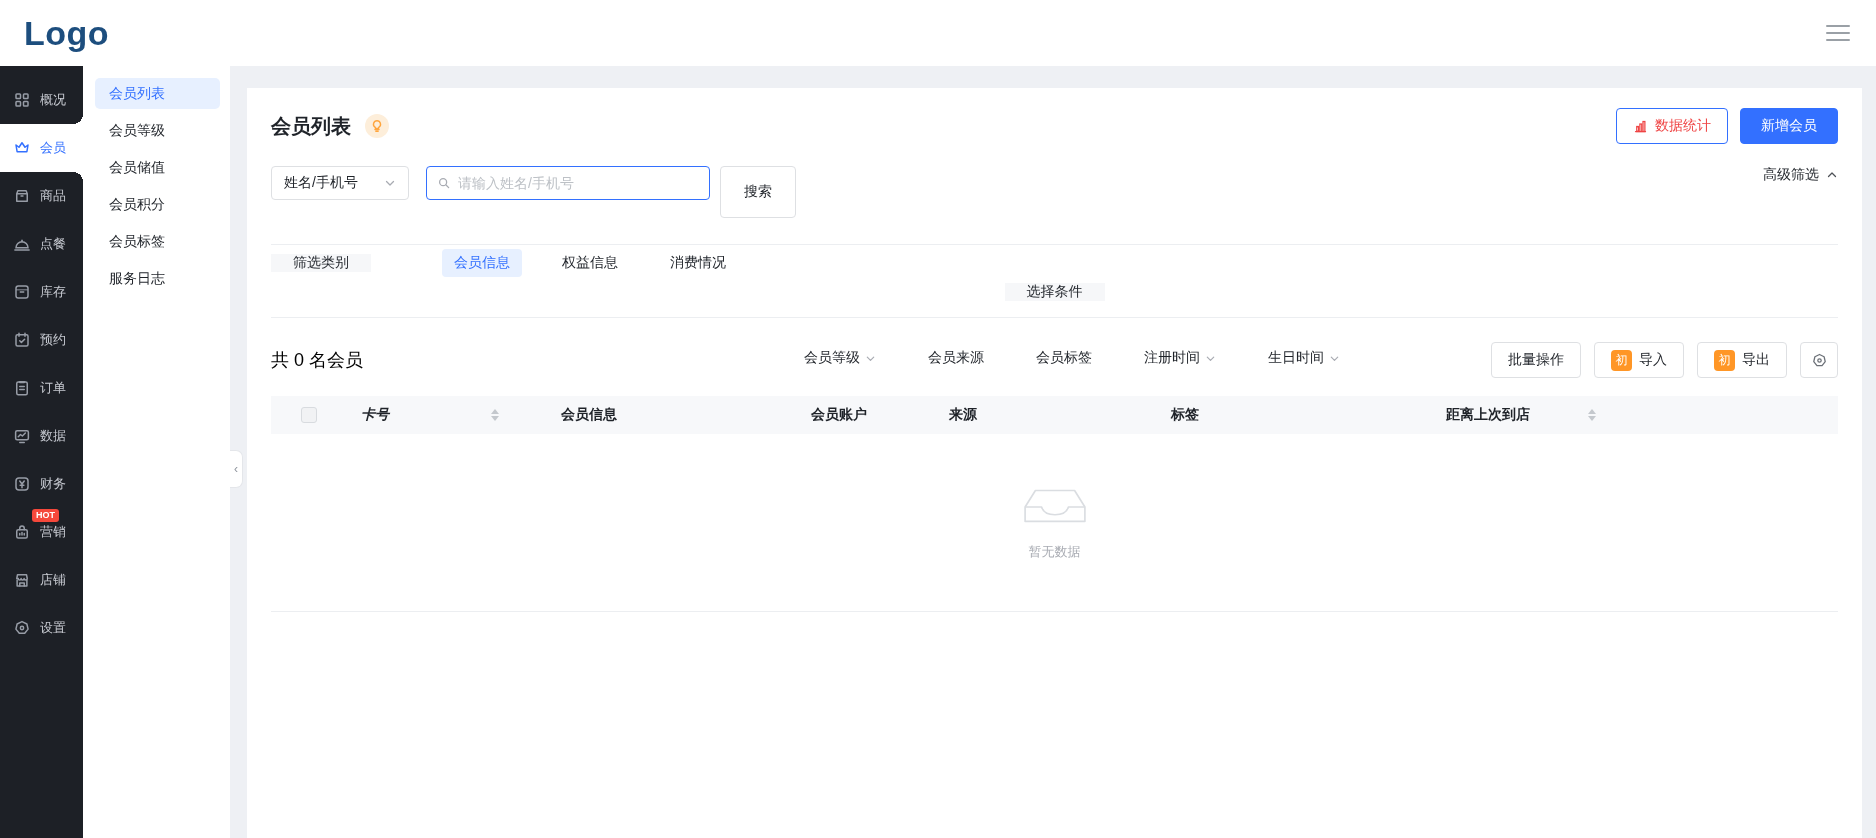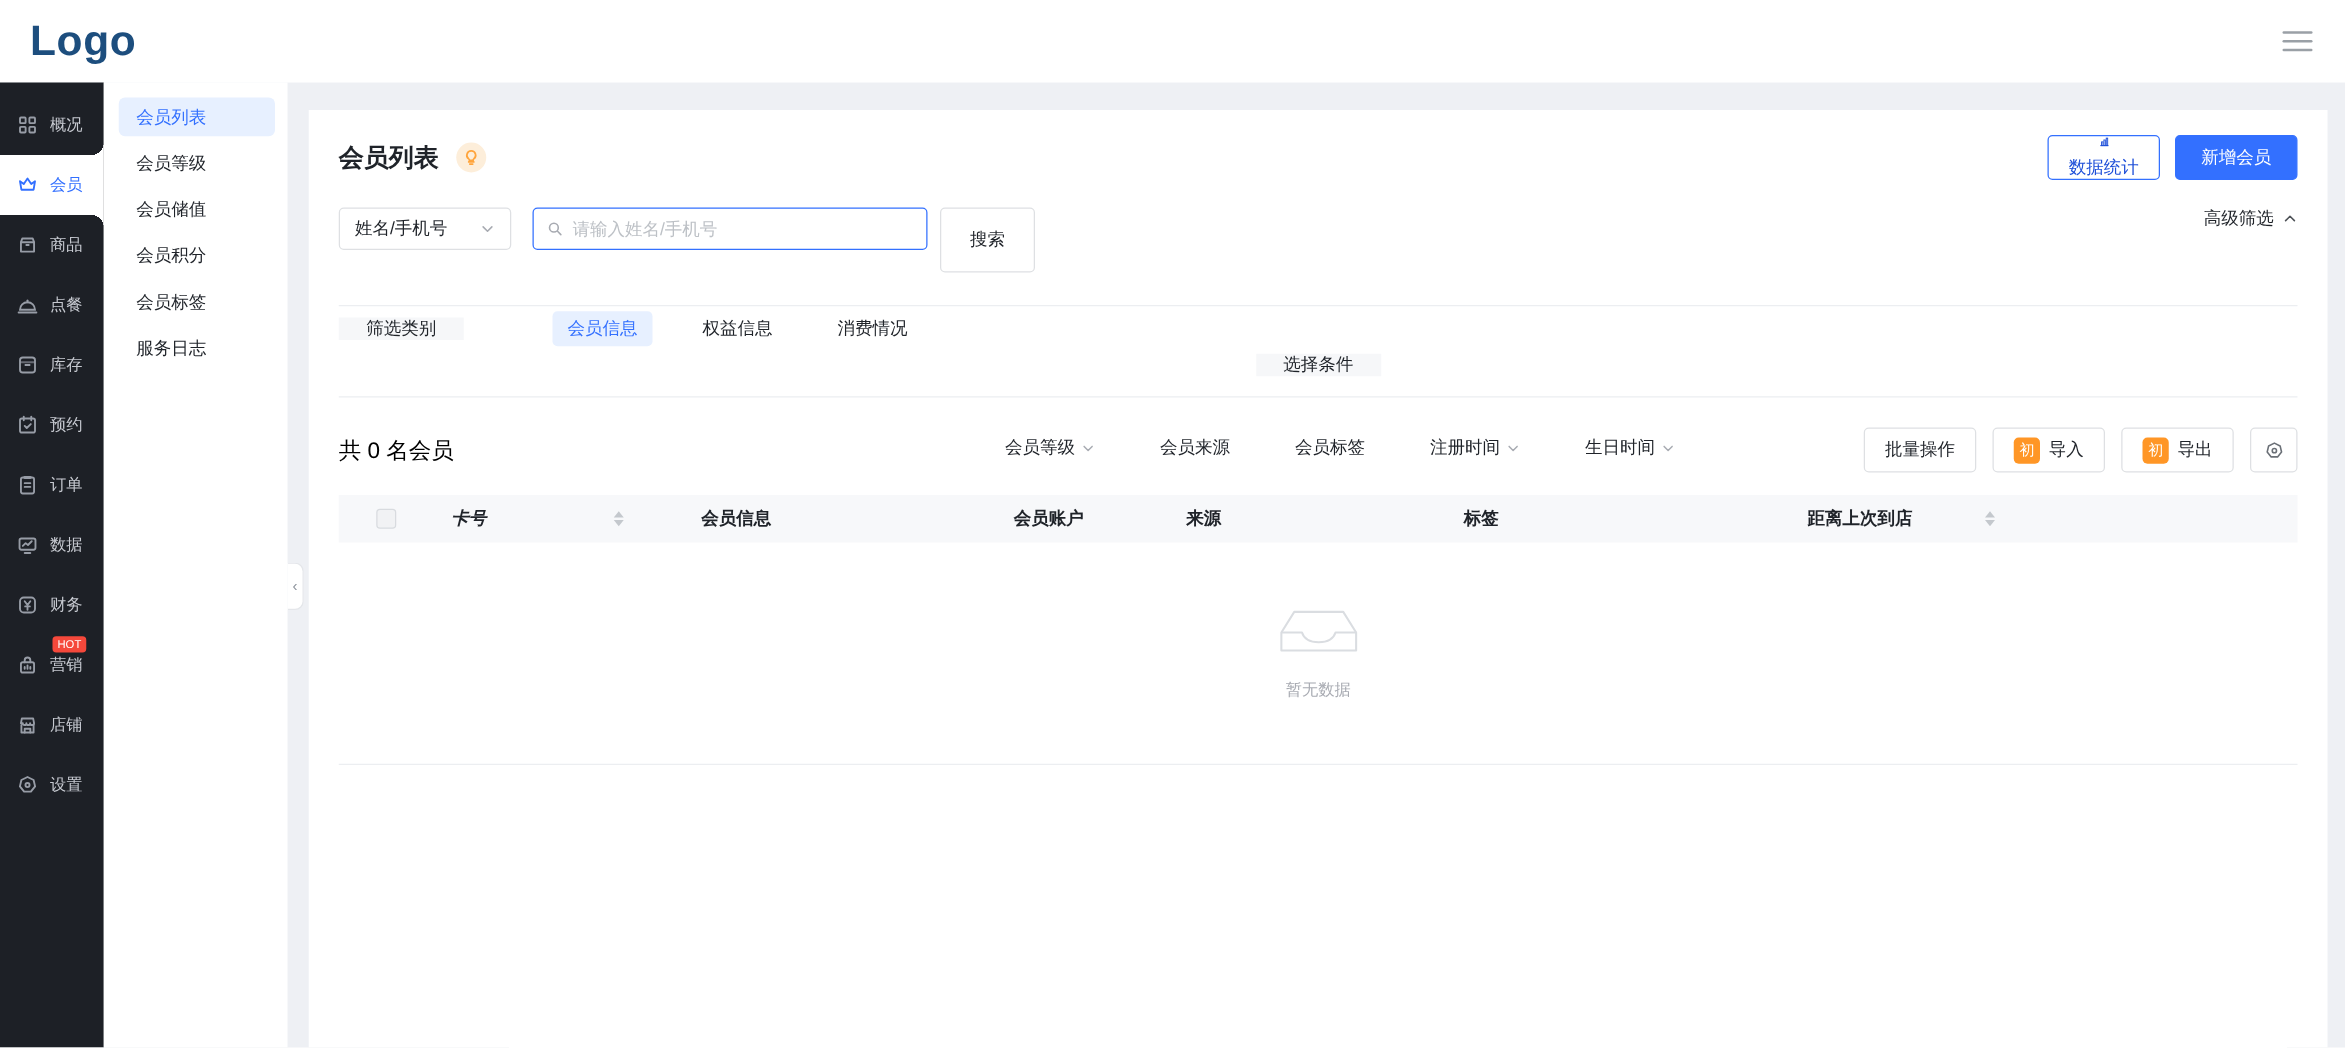--- a/index.html
+++ b/index.html
@@ -19,46 +19,46 @@
   
   .rail { width:83px; background:#1d2026; padding-top:10px; flex:0 0 auto; }
   .rail-item { height:48px; display:flex; align-items:center; gap:9px; padding-left:13px; color:#c7cad1; font-size:13px; position:relative; cursor:pointer; }
   .rail-item svg { width:18px; height:18px; flex:0 0 auto; color:#979ca6; }
   .rail-item.active { background:#fff; color:#3370ff; }
   .rail-item.active svg { color:#3370ff; }
   .rail-item.active::before { content:""; position:absolute; right:0; top:-10px; width:10px; height:10px;
      background:radial-gradient(circle at 0 0, rgba(0,0,0,0) 10px, #fff 10px); }
   .rail-item.active::after { content:""; position:absolute; right:0; bottom:-10px; width:10px; height:10px;
      background:radial-gradient(circle at 0 100%, rgba(0,0,0,0) 10px, #fff 10px); }
-  .hot-badge { position:absolute; top:1px; left:42px; background:#f5483b; color:#fff; font-size:9px; font-weight:400; line-height:1; padding:2px 4px; border-radius:3px; }
+  .hot-badge { position:absolute; top:1px; left:32px; background:#f5483b; color:#fff; font-size:9px; font-weight:700; line-height:1; padding:2px 4px; border-radius:3px; }
 
   
   .submenu { width:147px; background:#fff; padding:12px 10px 0 12px; position:relative; flex:0 0 auto; }
   .submenu-item { height:31px; margin-bottom:6px; display:flex; align-items:center; padding-left:14px; font-size:14px; color:#1f2329; border-radius:5px; cursor:pointer; }
   .submenu-item.active { background:#e7f0ff; color:#3370ff; }
   .collapse-handle { position:absolute; right:-13px; top:384px; width:13px; height:38px; background:#fff; border:1px solid #e4e6ea; border-left:none; border-radius:0 7px 7px 0; display:flex; align-items:center; justify-content:center; color:#8f959e; font-size:12px; cursor:pointer; z-index:3; }
 
   
   .content { flex:1; padding:22px 14px 0 17px; min-width:0; }
   .card { background:#fff; height:100%; padding:0 24px; position:relative; }
 
   .title-row { padding-top:16px; height:60px; display:flex; align-items:center; }
   .page-title { font-size:20px; font-weight:600; color:#1f2329; }
   .bulb { width:24px; height:24px; margin-left:14px; border-radius:50%; background:#fdeeda; display:flex; align-items:center; justify-content:center; color:#ffa53d; cursor:pointer; }
   .bulb svg { width:14px; height:14px; }
   .title-actions { margin-left:auto; display:flex; gap:12px; }
   .btn { height:36px; border-radius:4px; font-size:14px; display:inline-flex; align-items:center; justify-content:center; cursor:pointer; background:#fff; border:1px solid #dee0e3; color:#1f2329; padding:0 16px; gap:7px; }
-  .btn-outline-primary { border-color:#3370ff; color:#1d4ed8;flex-direction:column; }
+  .btn-outline-primary { border-color:#3370ff; color:#ef4444; }
   .btn-primary { background:#3370ff; border-color:#3370ff; color:#fff; padding:0 20px; }
   .btn-outline-primary svg { width:15px; height:15px; }
 
   .search-row { margin-top:18px; display:flex; align-items:flex-start; }
   .select-box { width:138px; height:34px; border:1px solid #dee0e3; border-radius:4px; display:flex; align-items:center; justify-content:space-between; padding:0 12px; font-size:14px; color:#1f2329; cursor:pointer; background:#fff; }
   .select-box svg { width:12px; height:12px; color:#a8abb2; }
-  .search-box { width:316px; height:34px; margin-left:17px; border:1px solid #3370ff; border-radius:4px; display:flex; align-items:center; padding:0 10px; gap:7px; background:#fff; }
+  .search-box { width:284px; height:34px; margin-left:17px; border:1px solid #3370ff; border-radius:4px; display:flex; align-items:center; padding:0 10px; gap:7px; background:#fff; }
   .search-box svg { width:14px; height:14px; color:#a8abb2; flex:0 0 auto; }
   .search-box input { border:none; outline:none; flex:1; font-size:14px; color:#1f2329; font-family:inherit; background:transparent; }
   .search-box input::placeholder { color:#bdc1c6; }
   .btn-search { margin-left:10px; width:76px; height:52px; }
   .advanced { margin-left:auto; display:flex; align-items:center; gap:7px; font-size:14px; color:#1f2329; cursor:pointer; }
   .advanced svg { width:12px; height:12px; color:#4e5257; }
 
   .filter-panel { margin-top:26px; border-top:1px solid #eceef1; border-bottom:1px solid #eceef1; }
   .filter-row { display:flex; height:36px; align-items:center;gap:48px; }
   .filter-row + .filter-row { border-top:2px solid #fff;flex-direction:column; }

